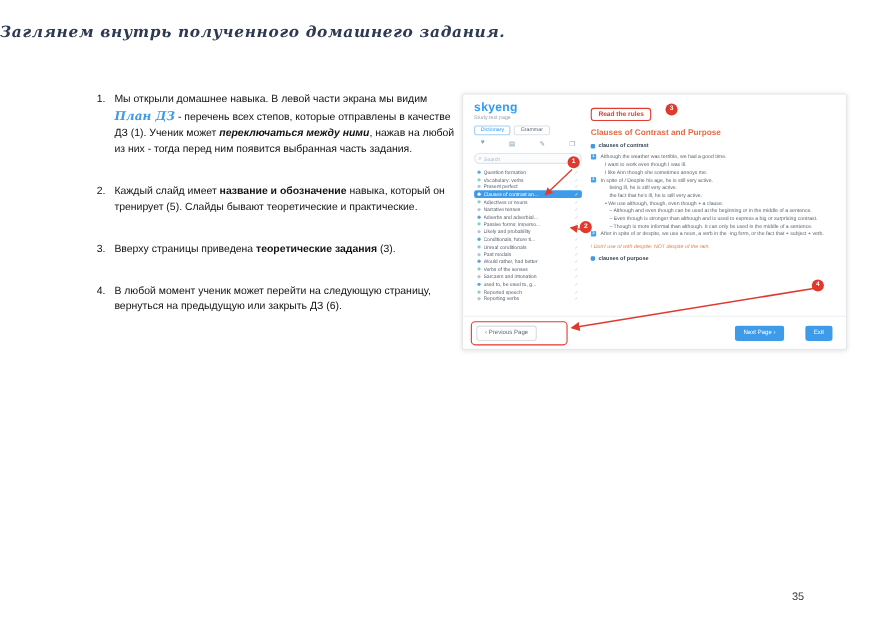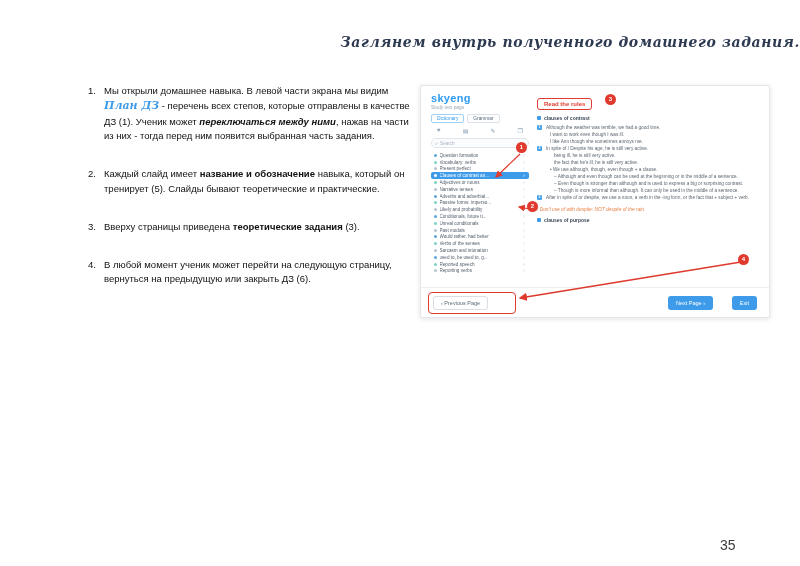--- a/index.html
+++ b/index.html
@@ -1,23 +1,23 @@
 <!DOCTYPE html>
 <html><head>
 <meta charset="utf-8">
 <style>
   * { box-sizing: border-box; margin: 0; padding: 0; }
   html,body { background:#fff; }
   body { font-family:"Liberation Sans", sans-serif; }
   .page { position:relative; width:800px; height:566px; background:#fff; overflow:hidden; }
 
   
-  .doc-title { position:absolute; top:22px; left:0; width:100%; text-align:right;
+  .doc-title { position:absolute; top:22px; left:0; width:100%; text-align:left;
     font-family:"DejaVu Serif", serif; font-style:italic; font-weight:600;
-    font-size:14px; letter-spacing:.6px; color:#2e3a52;margin-top:12px; }
+    font-size:14px; letter-spacing:.6px; color:#2e3a52; }
 
   
   .instructions { position:absolute; left:88px; top:84px; width:330px; list-style:none; }
   .instructions li { display:flex; margin-bottom:24px; }
   .instructions .num { width:16px; flex:none; font-size:9.5px; line-height:1.5; color:#111; }
   .instructions p { flex:1; font-size:9.5px; line-height:1.5; color:#111; }
   .accent { color:#3d9be9; font-family:"DejaVu Serif", serif; font-style:italic; font-weight:bold; font-size:11px; }
   .boldit { font-weight:bold; font-style:italic; }
   .bold   { font-weight:bold; }
 
@@ -79,34 +79,34 @@
   .btn-next { right:56px; background:#3d9be9; color:#fff; }
   .btn-exit { right:12px; background:#3d9be9; color:#fff; }
 
   
   .anno-circle { position:absolute; width:11px; height:11px; border-radius:50%; background:#e0392e;
     color:#fff; font-size:6px; font-weight:bold; text-align:center; line-height:11px; z-index:6; }
   .anno-rect { position:absolute; border:1.5px solid #e0392e; border-radius:4px; z-index:4; }
   .anno-svg { position:absolute; left:0; top:0; width:350px; height:233px; pointer-events:none; z-index:5; }
 
   
-  .pagenum { position:absolute; left:720px; top:537px; font-size:14px; color:#3c3c3c; }
+  .pagenum { position:absolute; left:720px; top:537px; font-size:10px; color:#3c3c3c; }
 </style>
 </head>
 <body>
 
 <div class="page">
 
   <div class="doc-title">Заглянем внутрь полученного домашнего задания.</div>
 
   <ol class="instructions">
     <li>
       <span class="num">1.</span>
       <p>
-        <span>Мы открыли домашнее навыка. В левой части экрана мы видим </span><span class="accent">План ДЗ</span><span> - перечень всех степов, которые отправлены в качестве ДЗ (1). Ученик может </span><span class="boldit">переключаться между ними</span><span>, нажав на части из них - тогда перед ним появится выбранная часть задания.</span>
+        <span>Мы открыли домашнее навыка. В левой части экрана мы видим </span><span class="accent">План ДЗ</span><span> - перечень всех степов, которые отправлены в качестве ДЗ (1). Ученик может </span><span class="boldit">переключаться между ними</span><span>, нажав на любой из них - тогда перед ним появится выбранная часть задания.</span>
       </p>
     </li>
     <li>
       <span class="num">2.</span>
       <p>
         <span>Каждый слайд имеет </span><span class="bold">название и обозначение</span><span> навыка, который он тренирует (5). Слайды бывают теоретические и практические.</span>
       </p>
     </li>
     <li>
       <span class="num">3.</span>
@@ -230,20 +230,21 @@
           <div class="srow">
             <span class="sdot"></span>
             <span class="slabel">Reporting verbs</span>
             <span class="scheck">✓</span>
           </div>
       </div>
     </div>
 
     <div class="content">
       <span class="rulesbox">Read the rules</span>
+      <div class="heading">Clauses of Contrast and Purpose</div>
       <div class="sectionlabel">
         <span class="smark"></span>
         <span>clauses of contrast</span>
       </div>
       <div class="clines">
         <div class="cline">
             <span class="cmark">1</span>
             <span class="ctext">Although the weather was terrible, we had a good time.</span>
           </div>
           <div class="cline indent1">

